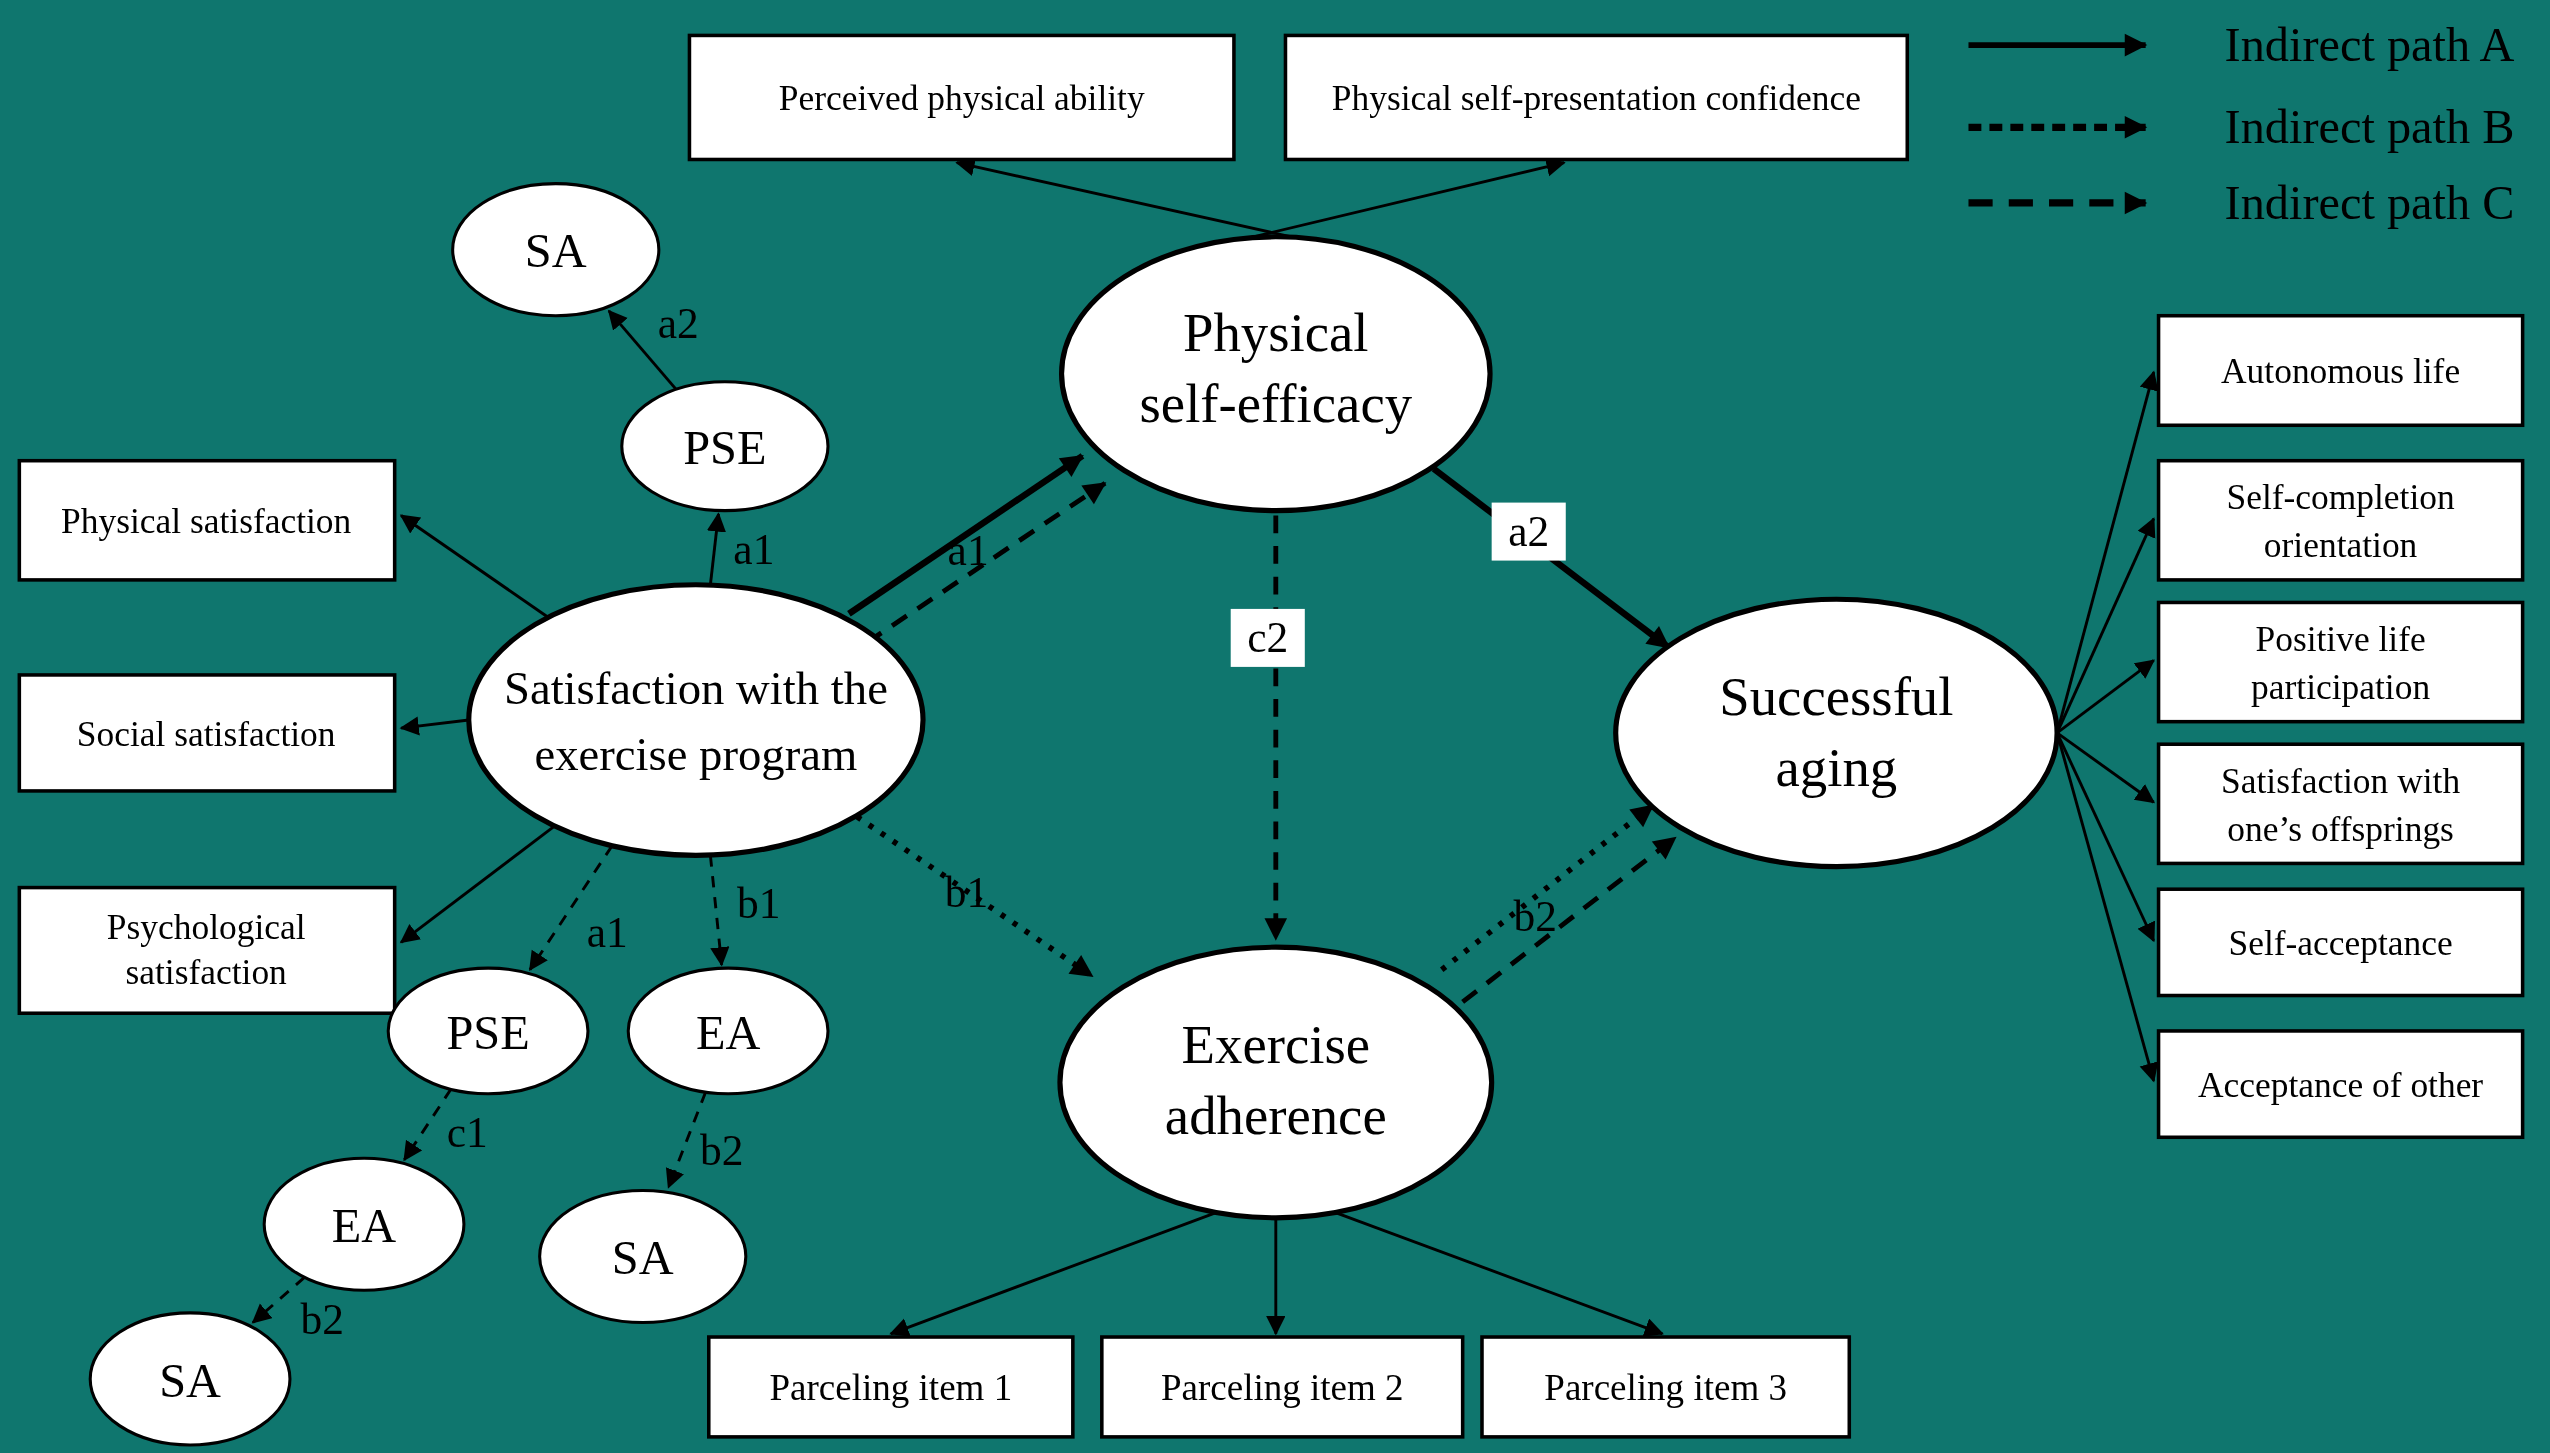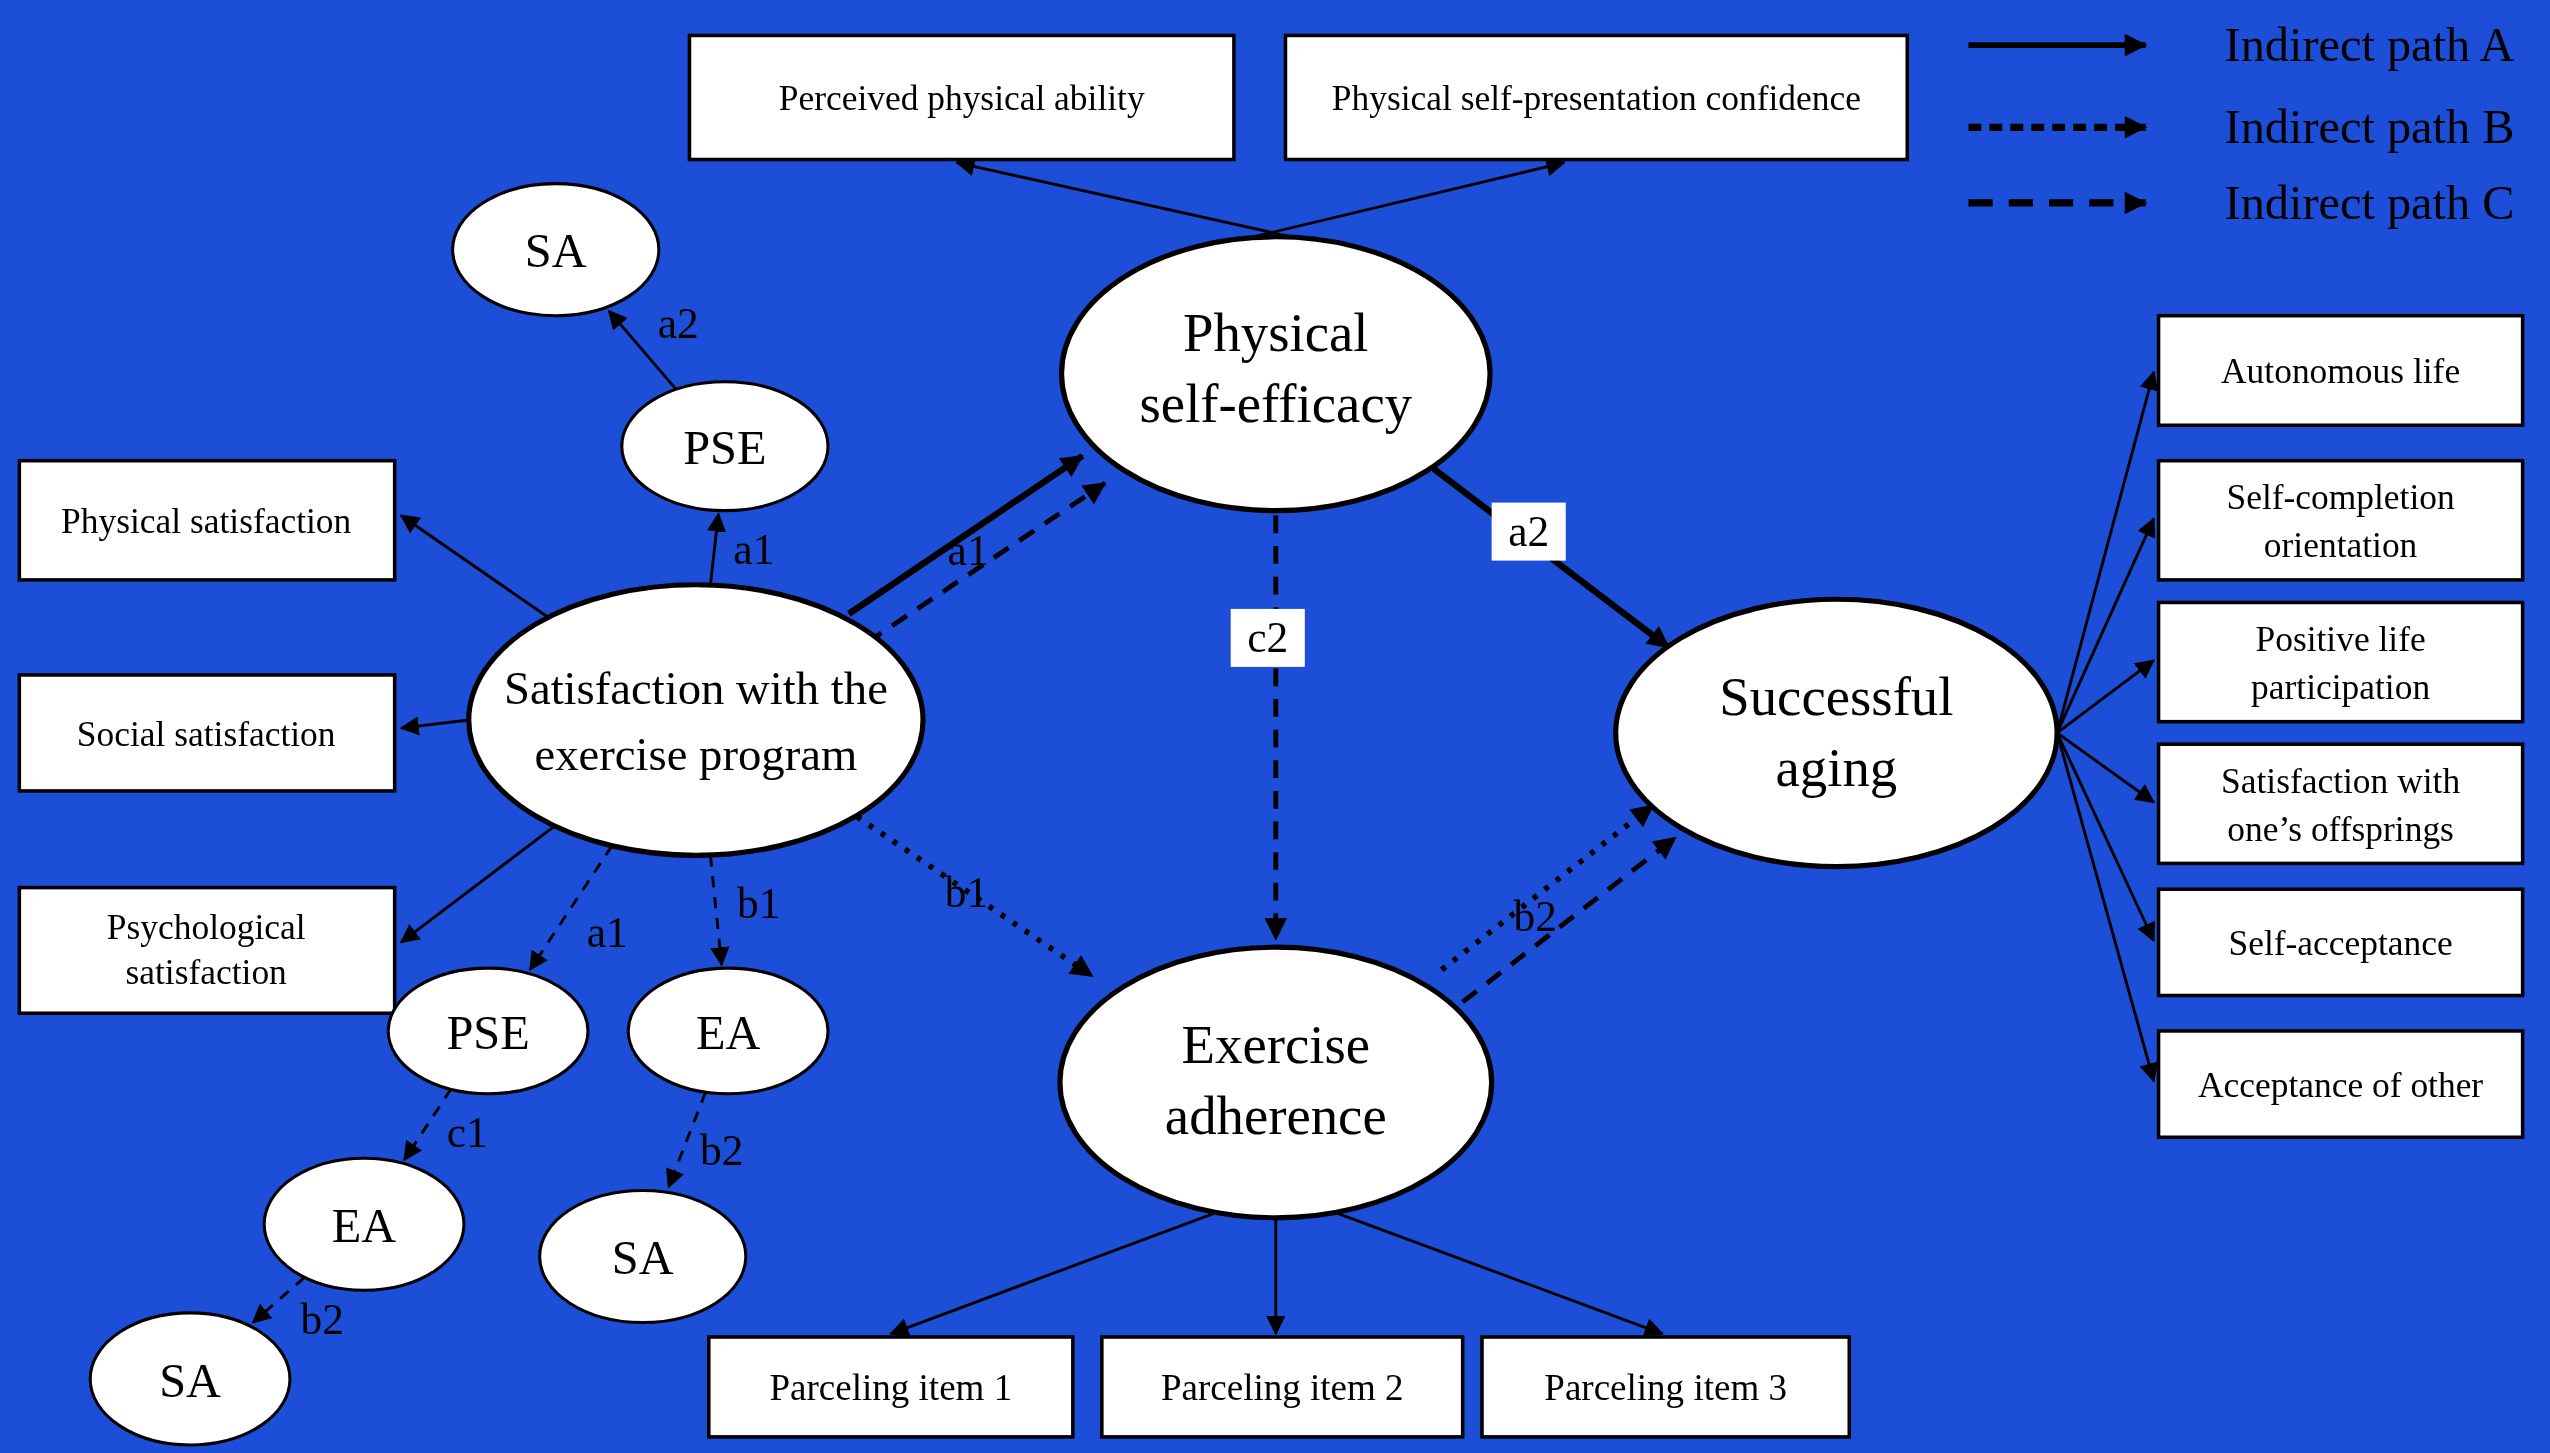--- a/index.html
+++ b/index.html
@@ -1,16 +1,16 @@
 <!DOCTYPE html>
 <html style="font-size:10.3px"><head>
 <meta charset="utf-8">
 <style>
   html,body { margin:0; padding:0; background:#ffffff; }
-  .stage { width:100%; background:#1d4ed8; }
+  .stage { width:100%; background:#0f766e; }
   svg { display:block; width:100%; height:auto; }
   text {
     font-family: "Liberation Serif", "DejaVu Serif", serif;
     fill:#000000;
   }
   .node-box   { fill:#ffffff; stroke:#000000; stroke-width:2.2; }
   .ellipse-lg { fill:#ffffff; stroke:#000000; stroke-width:3.2; }
   .ellipse-sm { fill:#ffffff; stroke:#000000; stroke-width:1.9; }
   .ind        { stroke:#000000; stroke-width:1.8; fill:none; }
   .chain-dash { stroke:#000000; stroke-width:1.8; fill:none; stroke-dasharray:7 6; }

